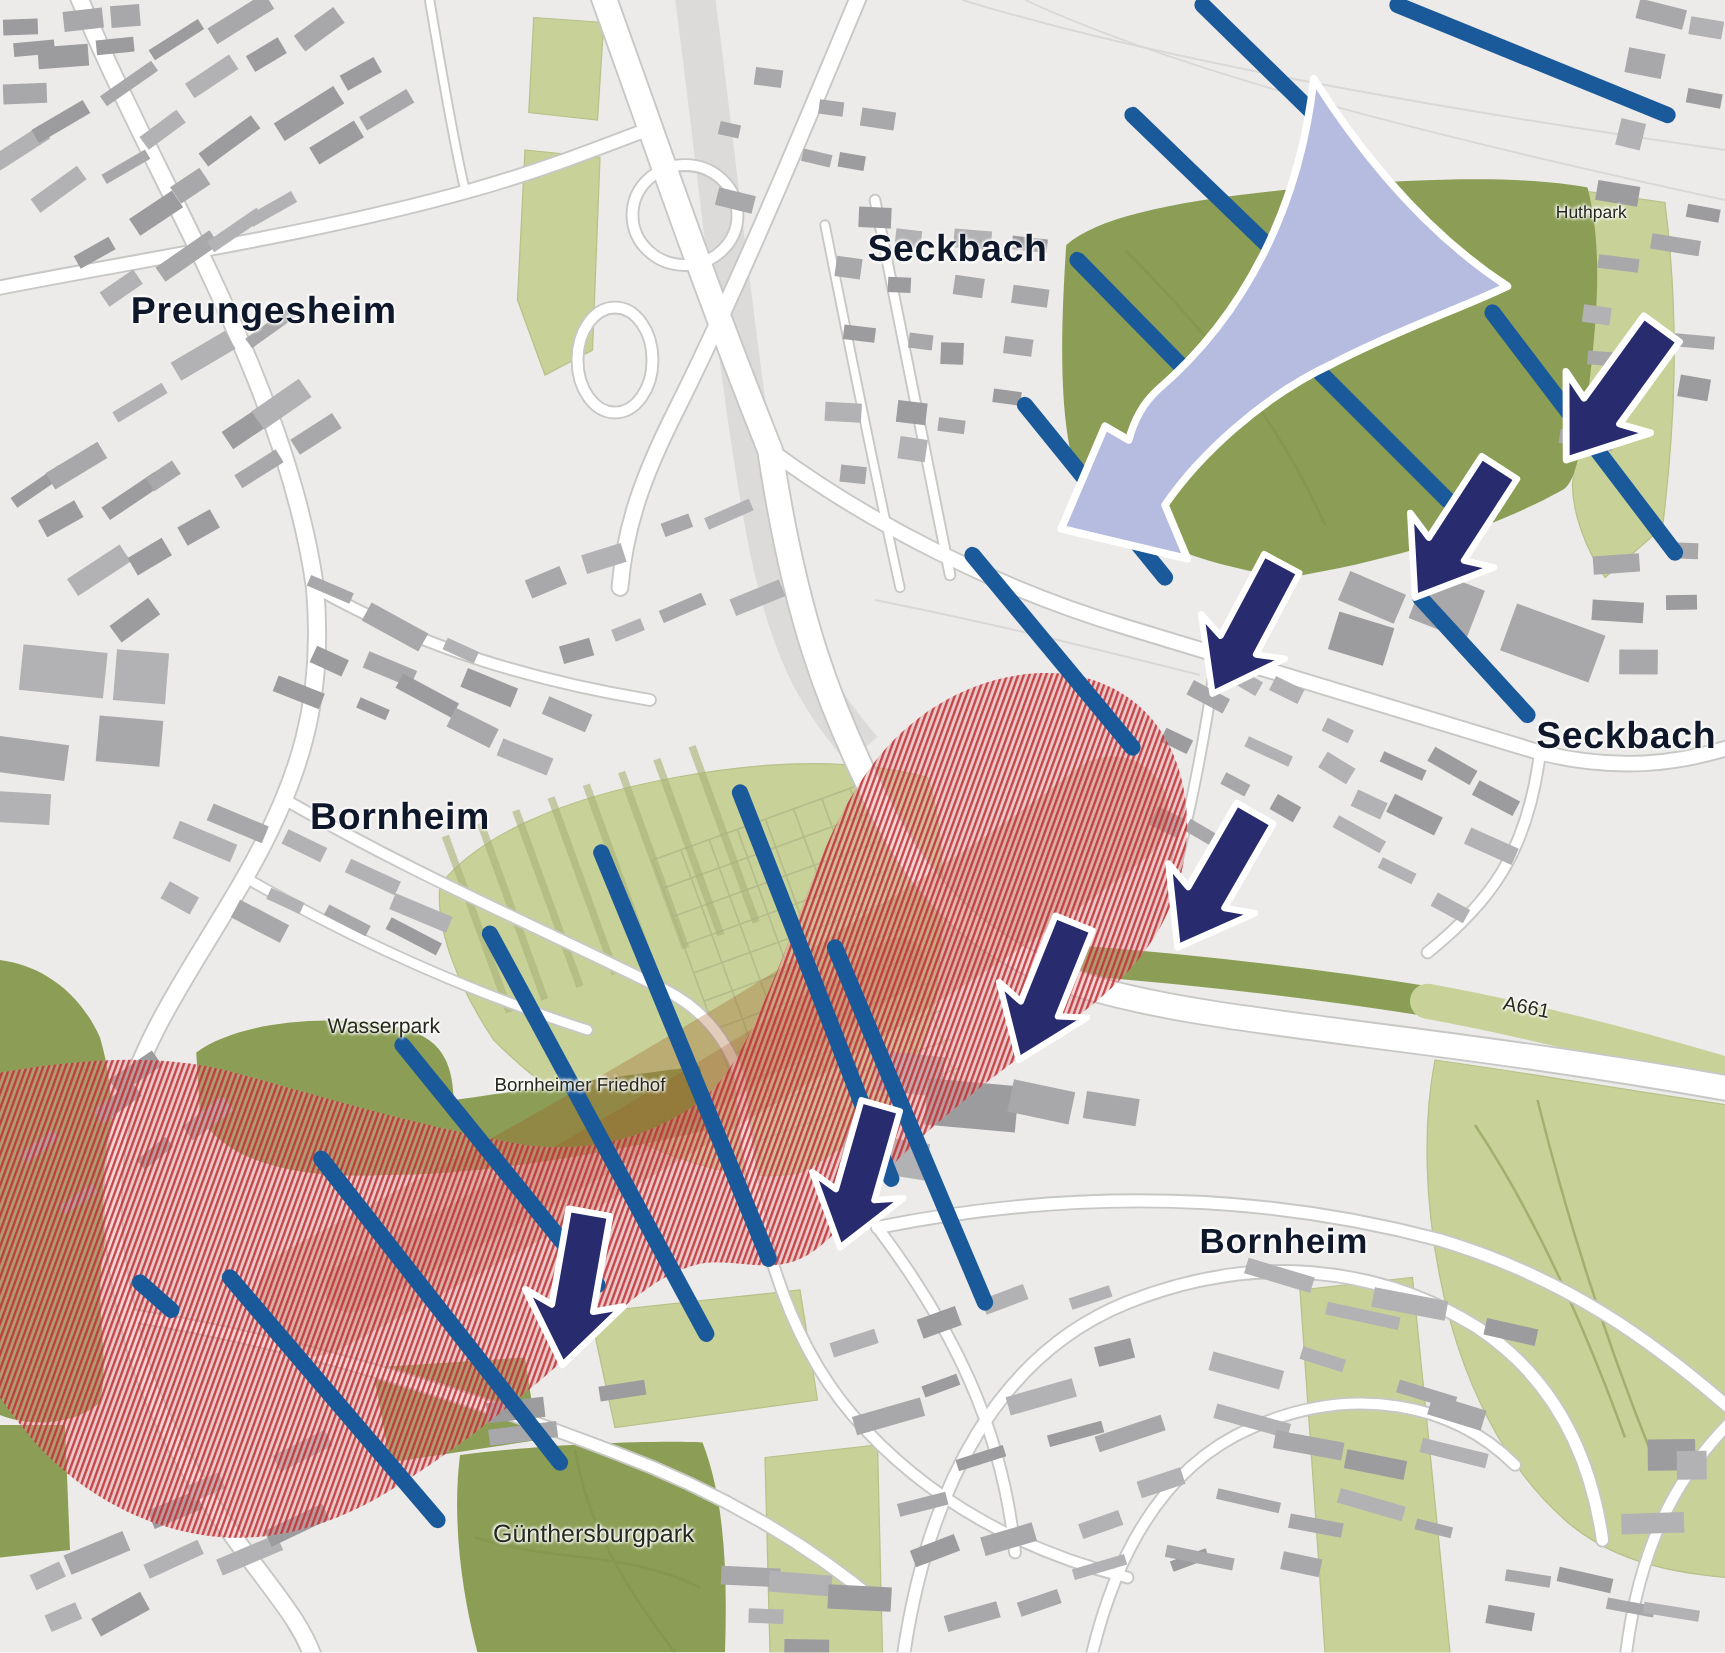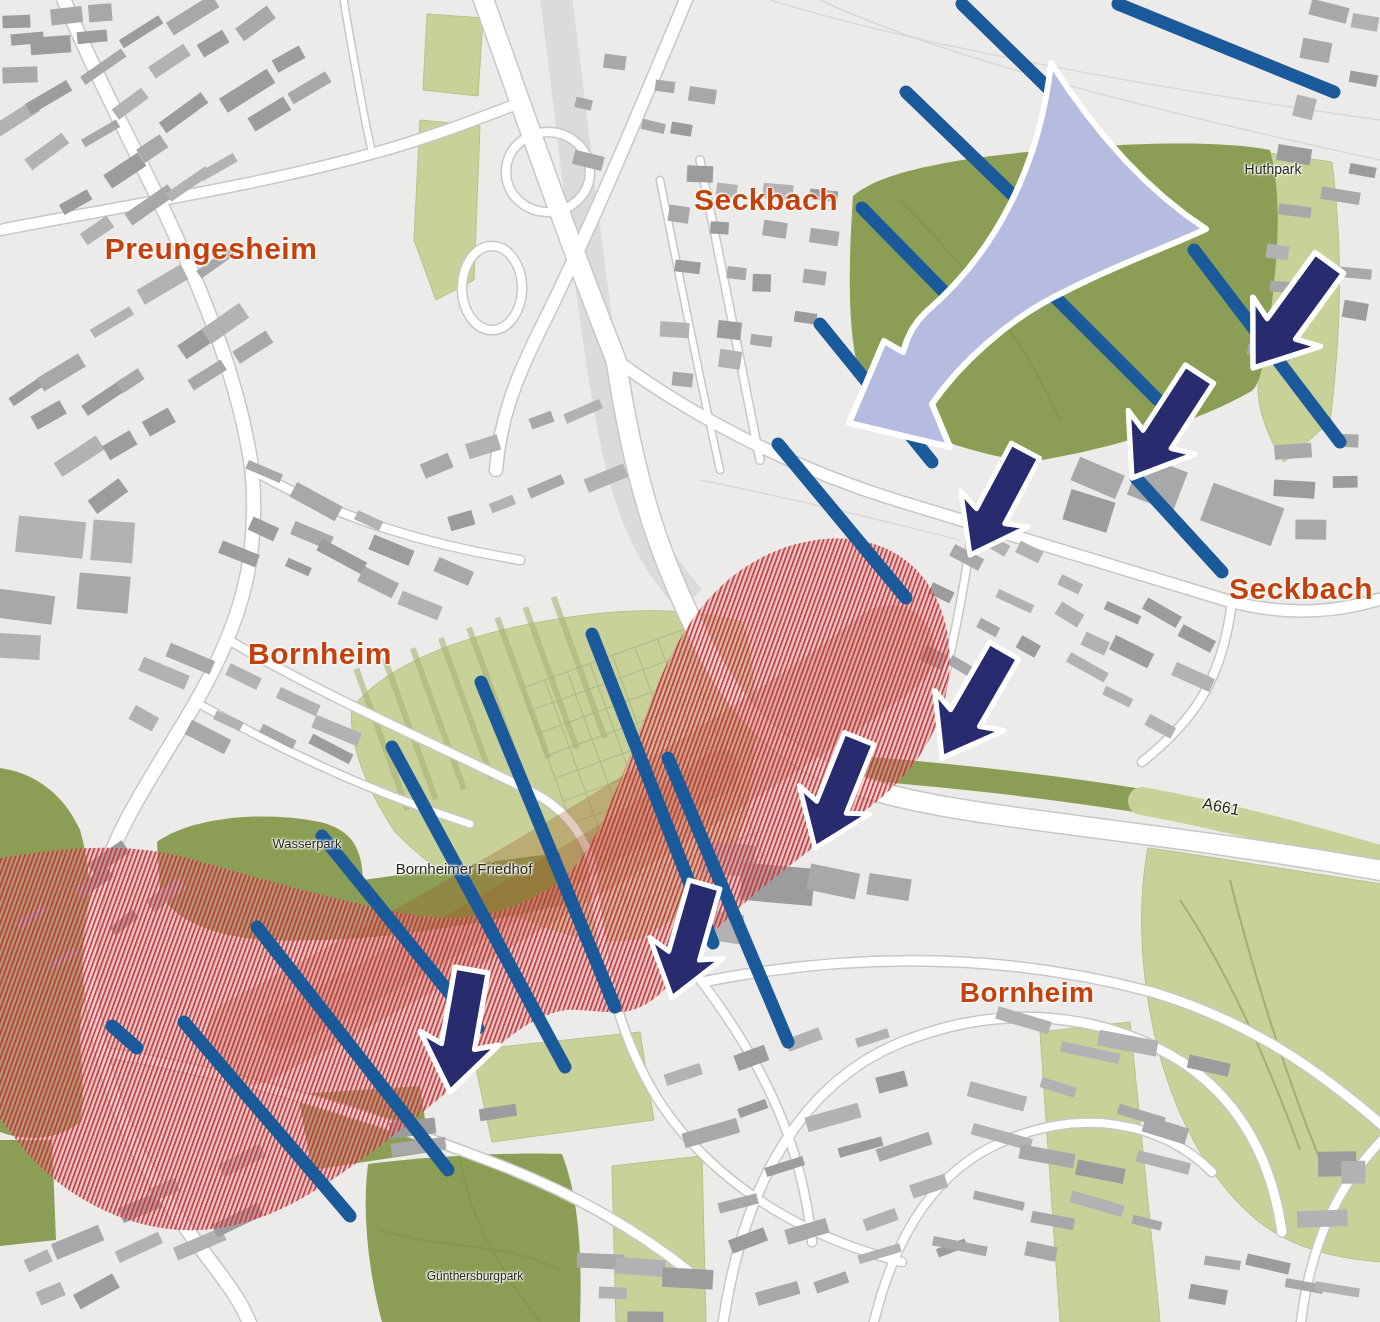--- a/index.html
+++ b/index.html
@@ -1,20 +1,20 @@
 <!DOCTYPE html>
 <html><head>
 <meta charset="utf-8">
 <style>
   html,body{margin:0;padding:0;background:#fff;}
   #stage{position:relative;width:1380px;height:1322px;overflow:hidden;
          font-family:"Liberation Sans", sans-serif;background:#ecebe9;}
   #map-svg{position:absolute;left:0;top:0;width:1380px;height:1322px;display:block;}
   .map-label{position:absolute;transform:translate(-50%,-50%);white-space:nowrap;
-    color:#c2410c;pointer-events:none;
+    color:#0f172a;pointer-events:none;
     text-shadow:0 0 3px #fff,0 0 3px #fff,1px 1px 2px #fff,-1px -1px 2px #fff;}
   .district{font-weight:bold;font-size:30px;letter-spacing:.5px;}
   .place{font-weight:normal;font-size:15px;color:#26281e;}
 </style>
 </head>
 <body>
 
 <div id="stage">
   <svg id="map-svg" viewBox="0 0 1380 1322" xmlns="http://www.w3.org/2000/svg">
       <defs>
@@ -403,17 +403,17 @@
       </g>
     </svg>
 
   <div class="map-label district" style="left: 211px; top: 249px; font-size: 30px;">Preungesheim</div>
   <div class="map-label district" style="left: 766px; top: 200px; font-size: 30px;">Seckbach</div>
   <div class="map-label district" style="left: 1301px; top: 589px; font-size: 30px;">Seckbach</div>
   <div class="map-label district" style="left: 320px; top: 654px; font-size: 30px;">Bornheim</div>
   <div class="map-label district" style="left: 1027px; top: 993px; font-size: 28px;">Bornheim</div>
 
   <div class="map-label place" style="left: 1236px; top: 169px; font-size: 14px; margin-left: 37px;">Huthpark</div>
-  <div class="map-label place" style="left: 307px; top: 843px; font-size: 13px; text-align: center;">Wasserpark</div>
+  <div class="map-label place" style="left: 307px; top: 821px; font-size: 17px; text-align: center;">Wasserpark</div>
   <div class="map-label place" style="left: 464px; top: 868px; font-size: 15px; text-align: center;">Bornheimer Friedhof</div>
-  <div class="map-label place" style="left: 455px; top: 1276px; font-size: 12px; padding-left: 40px;">Günthersburgpark</div>
+  <div class="map-label place" style="left: 455px; top: 1228px; font-size: 20px; padding-left: 40px;">Günthersburgpark</div>
   <div class="map-label place" style="left: 1221px; top: 807px; font-size: 16px; transform: translate(-50%, -50%) rotate(11deg);">A661</div>
 </div>
 
 </body></html>

